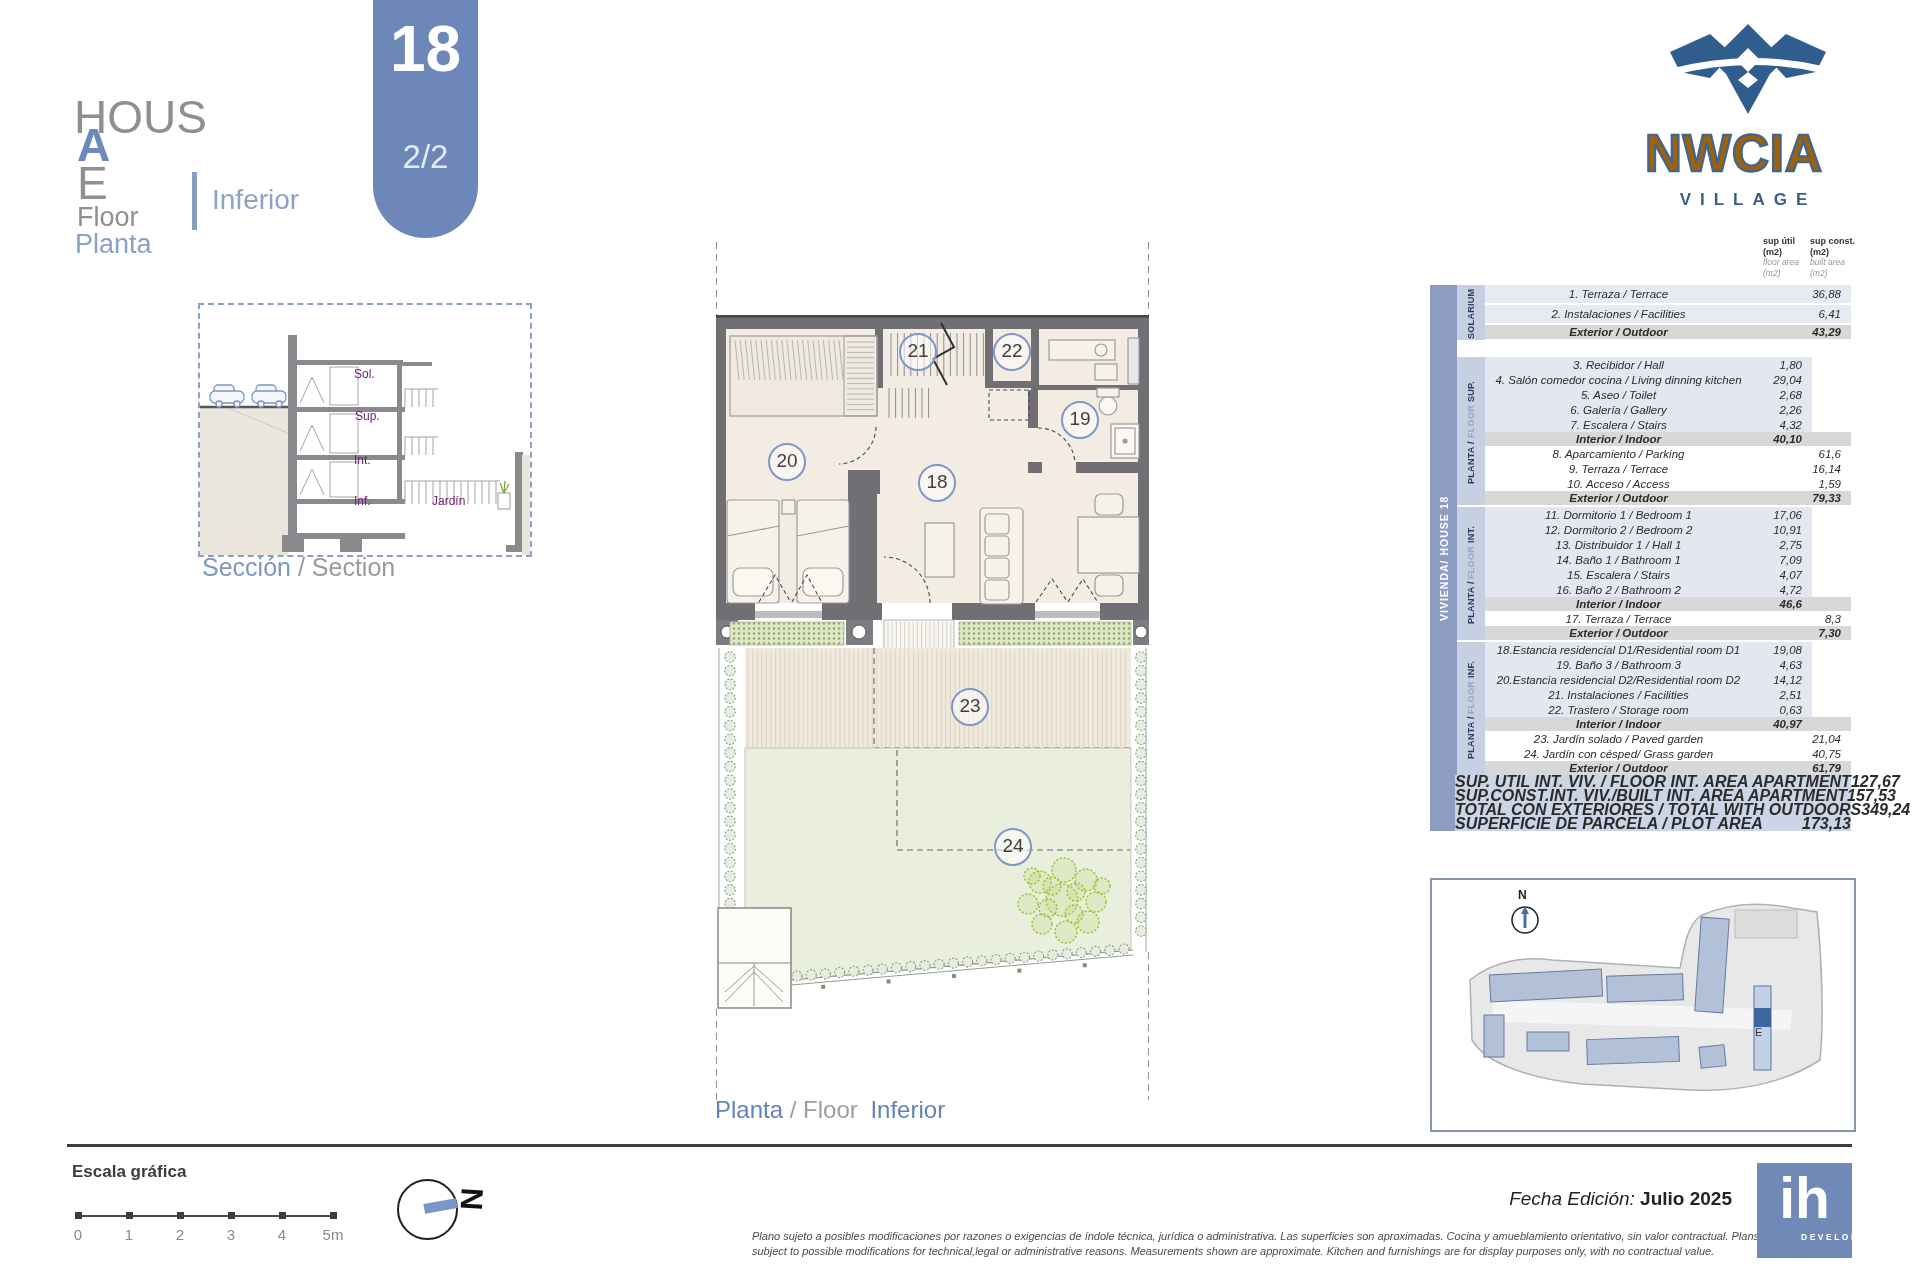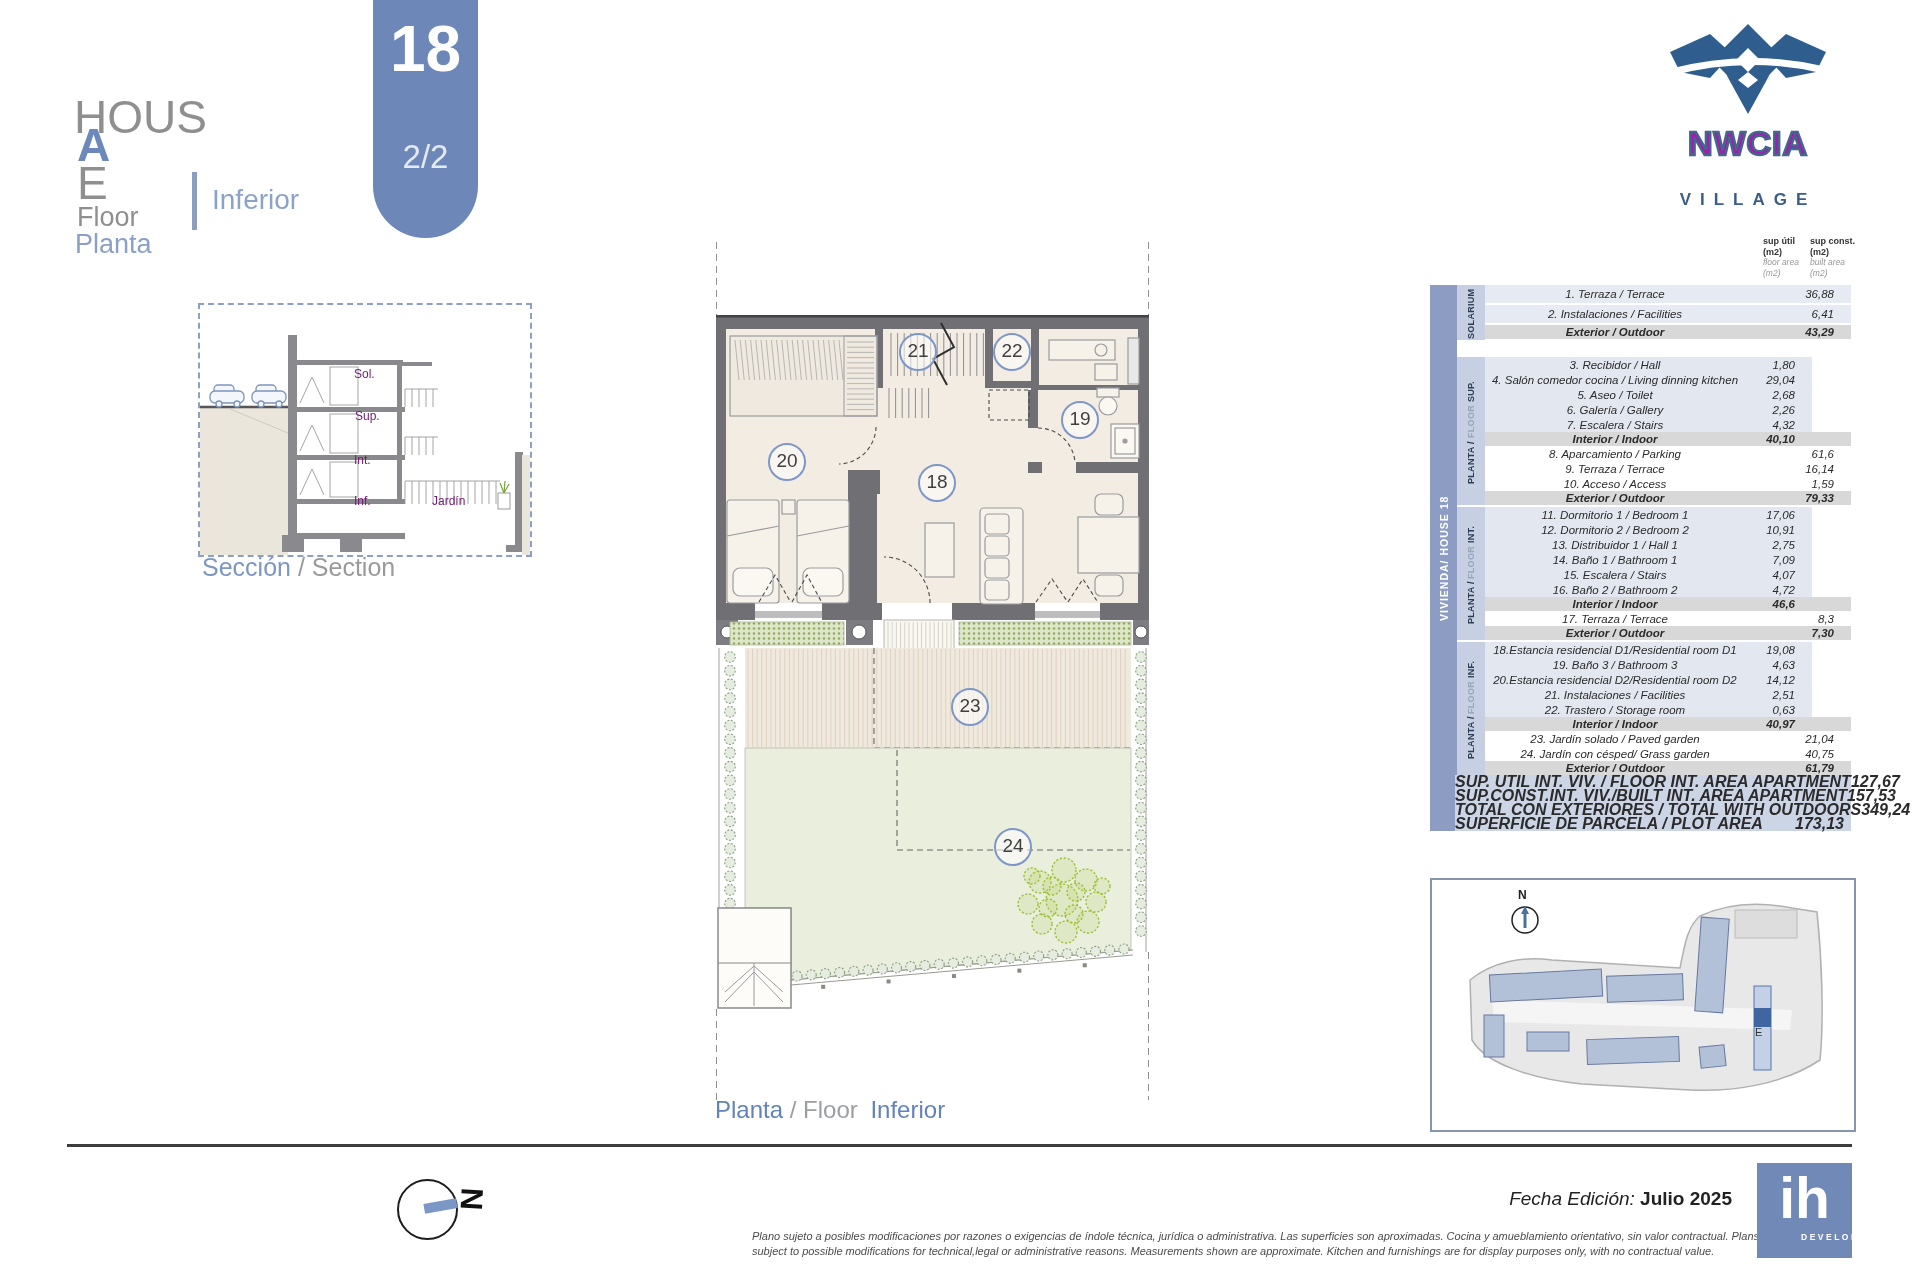--- a/index.html
+++ b/index.html
@@ -19,22 +19,22 @@
   #hdr-bar{left:192px;top:172px;width:5px;height:58px;background:#8b9dc0;}
   #floor-name{left:212px;top:184px;font-size:28px;color:#8ba3c9;}
 
   
   #badge{left:373px;top:0;width:105px;height:238px;background:#6d87b8;
          border-radius:0 0 52px 52px;text-align:center;}
   #badge .num{display:block;margin-top:16px;font-size:64px;font-weight:bold;color:#fff;line-height:66px;}
   #badge .page{display:block;margin-top:56px;font-size:33px;color:#e4eaf4;}
 
   
-  #brand-name{left:1645px;top:124px;width:206px;text-align:center;font-size:34px;font-weight:bold;
-      color:#a21caf;-webkit-text-stroke:2.4px #44658c;letter-spacing:1px;}
+  #brand-name{left:1645px;top:124px;width:206px;text-align:left;font-size:51px;font-weight:bold;
+      color:#a16207;-webkit-text-stroke:2.4px #44658c;letter-spacing:1px;}
   #brand-sub{left:1660px;top:190px;width:176px;text-align:center;font-size:17px;color:#3a5d8a;
       letter-spacing:9px;font-weight:bold;}
 
   
   #section-fig{left:198px;top:303px;width:330px;height:250px;border:2px dashed #8d9fc6;background:#fff;}
   .sec-label{position:absolute;font-size:12px;color:#701a75;margin-top:32px;}
   #section-caption{left:202px;top:553px;font-size:25px;}
   #section-caption .es{color:#7c97c4;}
   #section-caption .rest{color:#9a9a9a;}
 
@@ -59,21 +59,21 @@
       writing-mode:vertical-rl;transform:rotate(180deg);color:#fff;font-weight:bold;font-size:10.5px;
       letter-spacing:1px;font-style:normal;}
   .t-section{position:absolute;left:27px;display:flex;}
   .t-band{width:28px;background:#c7d0e2;position:relative;flex:none;}
   .t-band-label{position:absolute;inset:0;display:flex;align-items:center;justify-content:center;
       writing-mode:vertical-rl;transform:rotate(180deg);font-size:9px;font-weight:bold;color:#2f3c55;
       font-style:normal;letter-spacing:.3px;white-space:pre;}
   .t-band-label .bp-p2{color:#9aa5bf;}
   .t-rows{width:366px;display:flex;flex-direction:column;}
   .t-row{display:flex;align-items:center;height:15px;font-size:11.5px;color:#2b2b2b;
-      padding-right:17px;box-sizing:border-box;width:366px;}
+      padding-right:10px;box-sizing:border-box;width:366px;}
   .t-row .t-name{flex:1;text-align:center;white-space:nowrap;}
   .t-row .t-c1{width:50px;text-align:right;}
   .t-row .t-c2{width:39px;text-align:right;}
   .t-row.light{background:#e2e7f0;width:327px;}
   .t-row.lightfull{background:#e6eaf2;height:18px;margin-bottom:2px;}
   .t-row.subtotal{background:#d8d8d8;font-weight:bold;height:14px;}
   #t-summary{position:absolute;left:25px;top:543px;width:396px;background:#ccd5e6;}
   #t-summary .t-row{width:396px;background:transparent;height:14px;font-weight:bold;font-size:16px;}
 
   
@@ -839,20 +839,38 @@
       <rect x="322" y="128" width="17" height="19" fill="#3f66a0"></rect>
       <circle cx="93" cy="40" r="13" fill="none" stroke="#222" stroke-width="1.5"></circle>
       <line x1="93" y1="48" x2="93" y2="32" stroke="#4a6fa5" stroke-width="3"></line>
       <polygon points="93,26 89,34 97,34" fill="#4a6fa5"></polygon>
     </svg>
     <span id="site-north">N</span>
     <span id="site-unit">E</span>
   </div>
 
   <div class="abs" id="footer-rule"></div>
+  <div class="abs" id="scale">
+    <div class="title">Escala gráfica</div>
+    <div class="line"></div>
+    <div id="scale-marks">
+        <div class="dot" style="left: 3px;"></div>
+        <span class="tick" style="left: 6px;">0</span>
+        <div class="dot" style="left: 54px;"></div>
+        <span class="tick" style="left: 57px;">1</span>
+        <div class="dot" style="left: 105px;"></div>
+        <span class="tick" style="left: 108px;">2</span>
+        <div class="dot" style="left: 156px;"></div>
+        <span class="tick" style="left: 159px;">3</span>
+        <div class="dot" style="left: 207px;"></div>
+        <span class="tick" style="left: 210px;">4</span>
+        <div class="dot" style="left: 258px;"></div>
+        <span class="tick" style="left: 261px;">5m</span>
+      </div>
+  </div>
   <div class="abs" id="compass-circle"></div>
   <div class="abs" id="compass-tick"></div>
   <div class="abs" id="compass-letter">N</div>
   <div class="abs" id="disclaimer">
     <div>Plano sujeto a posibles modificaciones por razones o exigencias de índole técnica,  jurídica o administrativa. Las superficies son aproximadas. Cocina y amueblamiento orientativo, sin valor contractual.   Plans</div>
     <div>subject to possible modifications for technical,legal or administrative reasons. Measurements shown are approximate. Kitchen and furnishings are for display purposes only, with no contractual value.</div>
   </div>
   <div class="abs" id="fecha">
     <span class="lbl">Fecha Edición:</span>
     <span class="val">Julio 2025</span>

